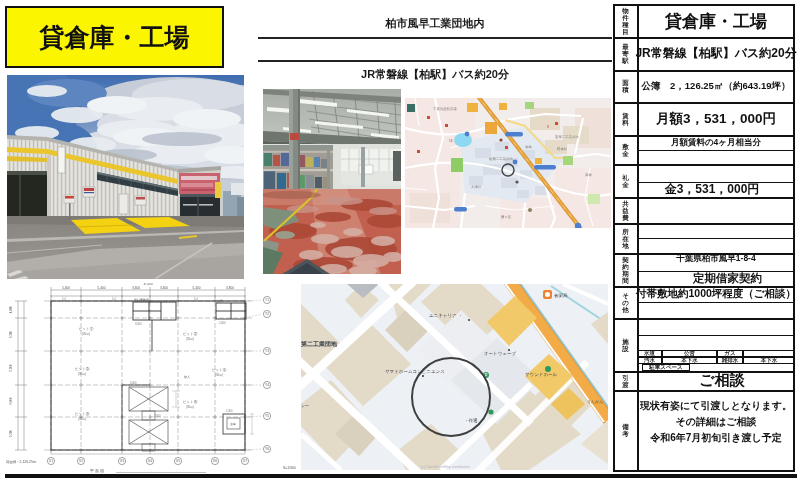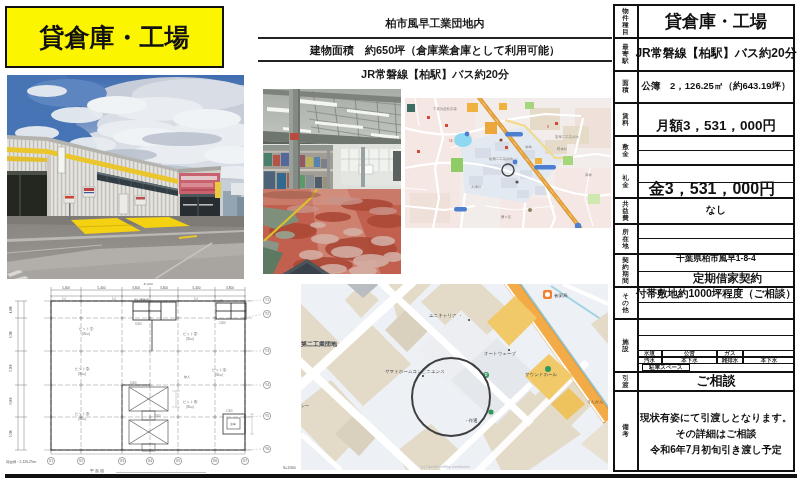--- a/index.html
+++ b/index.html
@@ -14,21 +14,20 @@
 <div id="page">
 
 <div class="abs" style="left:5px;top:6px;width:215px;height:58px;background:#fcf500;border:2px solid #111;display:flex;align-items:center;justify-content:center;">
   <div class="b" style="font-size:25px;color:#111;white-space:nowrap;">貸倉庫・工場</div>
 </div>
 
 <div class="abs ctr b" style="left:258px;top:16px;width:354px;font-size:11px;white-space:nowrap;">柏市風早工業団地内</div>
 
 <div class="abs" style="left:258px;top:37px;width:354px;height:2px;background:#222;"></div>
 
-<div class="abs ctr b" style="left:258px;top:43px;width:354px;font-size:11px;white-space:nowrap;">建物面積　約650坪（倉庫業倉庫として利用可能）</div>
 
 <div class="abs" style="left:258px;top:60px;width:354px;height:2px;background:#222;"></div>
 
 <div class="abs ctr b" style="left:258px;top:67px;width:354px;font-size:11px;white-space:nowrap;">JR常磐線【柏駅】バス約20分</div>
 
 <div class="abs" style="left:7px;top:75px;width:237px;height:204px;">
 
 <svg width="237" height="204" viewBox="0 0 237 204" xmlns="http://www.w3.org/2000/svg">
 <defs>
  <linearGradient id="sky" x1="0" y1="0" x2="0" y2="1">
@@ -856,32 +855,32 @@
         </div>
 
 <div style="position:absolute;left:26px;top:2px;width:154px;height:31px;display:flex;align-items:center;justify-content:center;text-align:center;font-size:17px;font-weight:bold;color:#111;white-space:nowrap;">貸倉庫・工場</div>
 
 <div style="position:absolute;left:26px;top:33px;width:154px;height:33px;display:flex;align-items:center;justify-content:center;text-align:center;font-size:12px;font-weight:bold;color:#111;white-space:nowrap;">JR常磐線【柏駅】バス約20分</div>
 
 <div style="position:absolute;left:26px;top:66px;width:154px;height:32px;display:flex;align-items:center;justify-content:center;text-align:center;font-size:13px;font-weight:bold;color:#111;white-space:nowrap;flex-direction:column;">
           <div style="font-size:9.5px;margin-top:1px;">公簿　2，126.25㎡（約643.19坪）</div>
         </div>
 
-<div style="position:absolute;left:26px;top:98px;width:154px;height:47px;display:flex;align-items:center;justify-content:center;text-align:center;font-size:13.5px;font-weight:bold;color:#111;white-space:nowrap;flex-direction:column;">
+<div style="position:absolute;left:26px;top:98px;width:154px;height:33px;display:flex;align-items:center;justify-content:center;text-align:center;font-size:13.5px;font-weight:bold;color:#111;white-space:nowrap;flex-direction:column;">
           <div>月額3，531，000円</div>
         </div>
 <div style="position:absolute;left:26px;top:146px;width:156px;height:1px;background:#111;"></div>
 
+<div style="position:absolute;left:26px;top:131px;width:154px;height:15px;display:flex;align-items:center;justify-content:center;text-align:center;font-size:8.5px;font-weight:bold;color:#111;white-space:nowrap;">月額賃料の4ヶ月相当分</div>
 
 <div style="position:absolute;left:26px;top:178px;width:156px;height:1px;background:#111;"></div>
 
 
-<div style="position:absolute;left:26px;top:178px;width:146px;height:15px;display:flex;align-items:center;justify-content:center;text-align:center;font-size:16px;font-weight:bold;color:#111;white-space:nowrap;border-radius:6px;">金3，531，000円</div>
-
-<div style="position:absolute;left:26px;top:193px;width:154px;height:26px;display:flex;align-items:center;justify-content:center;text-align:center;font-size:10px;font-weight:bold;color:#111;white-space:nowrap;">なし</div>
+<div style="position:absolute;left:26px;top:178px;width:146px;height:15px;display:flex;align-items:center;justify-content:center;text-align:center;font-size:12px;font-weight:bold;color:#111;white-space:nowrap;border-radius:6px;">金3，531，000円</div>
+
 <div style="position:absolute;left:26px;top:234px;width:156px;height:1px;background:#111;"></div>
 
 <div style="position:absolute;left:26px;top:219px;width:154px;height:15px;display:flex;align-items:center;justify-content:center;text-align:center;font-size:8.5px;font-weight:bold;color:#111;white-space:nowrap;margin-top:28px;">千葉県柏市風早1-8-4</div>
 <div style="position:absolute;left:26px;top:267px;width:156px;height:1px;background:#111;"></div>
 
 
 <div style="position:absolute;left:26px;top:267px;width:177px;height:15px;display:flex;align-items:center;justify-content:center;text-align:center;font-size:11.5px;font-weight:bold;color:#111;white-space:nowrap;">定期借家契約</div>
 <div style="position:absolute;left:26px;top:298px;width:156px;height:1px;background:#111;"></div>
 
 <div style="position:absolute;left:26px;top:282px;width:154px;height:16px;display:flex;align-items:center;justify-content:center;text-align:center;font-size:10.5px;font-weight:bold;color:#111;white-space:nowrap;">付帯敷地約1000坪程度（ご相談）</div>
@@ -890,21 +889,21 @@
 <div style="position:absolute;left:24px;top:346px;width:25px;height:7px;border:0.9px solid #111;display:flex;align-items:center;justify-content:center;font-size:5.5px;font-weight:bold;box-sizing:border-box;white-space:nowrap;">水道</div>
 <div style="position:absolute;left:49px;top:346px;width:55px;height:7px;border:0.9px solid #111;display:flex;align-items:center;justify-content:center;font-size:5.5px;font-weight:bold;box-sizing:border-box;white-space:nowrap;">公営</div>
 <div style="position:absolute;left:104px;top:346px;width:26px;height:7px;border:0.9px solid #111;display:flex;align-items:center;justify-content:center;font-size:5.5px;font-weight:bold;box-sizing:border-box;white-space:nowrap;">ガス</div>
 <div style="position:absolute;left:130px;top:346px;width:52px;height:7px;border:0.9px solid #111;display:flex;align-items:center;justify-content:center;font-size:5.5px;font-weight:bold;box-sizing:border-box;white-space:nowrap;"></div>
 <div style="position:absolute;left:24px;top:353px;width:25px;height:7px;border:0.9px solid #111;display:flex;align-items:center;justify-content:center;font-size:5.5px;font-weight:bold;box-sizing:border-box;white-space:nowrap;">汚水</div>
 <div style="position:absolute;left:49px;top:353px;width:55px;height:7px;border:0.9px solid #111;display:flex;align-items:center;justify-content:center;font-size:5.5px;font-weight:bold;box-sizing:border-box;white-space:nowrap;">本下水</div>
 <div style="position:absolute;left:104px;top:353px;width:26px;height:7px;border:0.9px solid #111;display:flex;align-items:center;justify-content:center;font-size:5.5px;font-weight:bold;box-sizing:border-box;white-space:nowrap;">雑排水</div>
 <div style="position:absolute;left:130px;top:353px;width:52px;height:7px;border:0.9px solid #111;display:flex;align-items:center;justify-content:center;font-size:5.5px;font-weight:bold;box-sizing:border-box;white-space:nowrap;">本下水</div>
 <div style="position:absolute;left:29px;top:360px;width:48px;height:7px;border:0.9px solid #111;display:flex;align-items:center;justify-content:center;font-size:5.5px;font-weight:bold;box-sizing:border-box;white-space:nowrap;">駐車スペース</div>
 
-<div style="position:absolute;left:26px;top:367px;width:154px;height:19px;display:flex;align-items:center;justify-content:center;text-align:center;font-size:13px;font-weight:bold;color:#111;white-space:nowrap;">ご相談</div>
-
-<div style="position:absolute;left:26px;top:386px;width:154px;height:52px;display:flex;align-items:center;justify-content:center;text-align:center;font-size:10px;font-weight:bold;color:#111;white-space:nowrap;align-items:flex-start;padding-top:20px;height:48px;">
+<div style="position:absolute;left:32px;top:367px;width:154px;height:19px;display:flex;align-items:center;justify-content:center;text-align:center;font-size:15px;font-weight:bold;color:#111;white-space:nowrap;">ご相談</div>
+
+<div style="position:absolute;left:26px;top:386px;width:154px;height:52px;display:flex;align-items:center;justify-content:center;text-align:center;font-size:10px;font-weight:bold;color:#111;white-space:nowrap;align-items:flex-start;padding-top:8px;height:48px;">
           <div style="line-height:16px;">現状有姿にて引渡しとなります。<br>その詳細はご相談<br>令和6年7月初旬引き渡し予定</div>
         </div>
 </div>
 </div>
 
 </div>
 
 </body></html>

